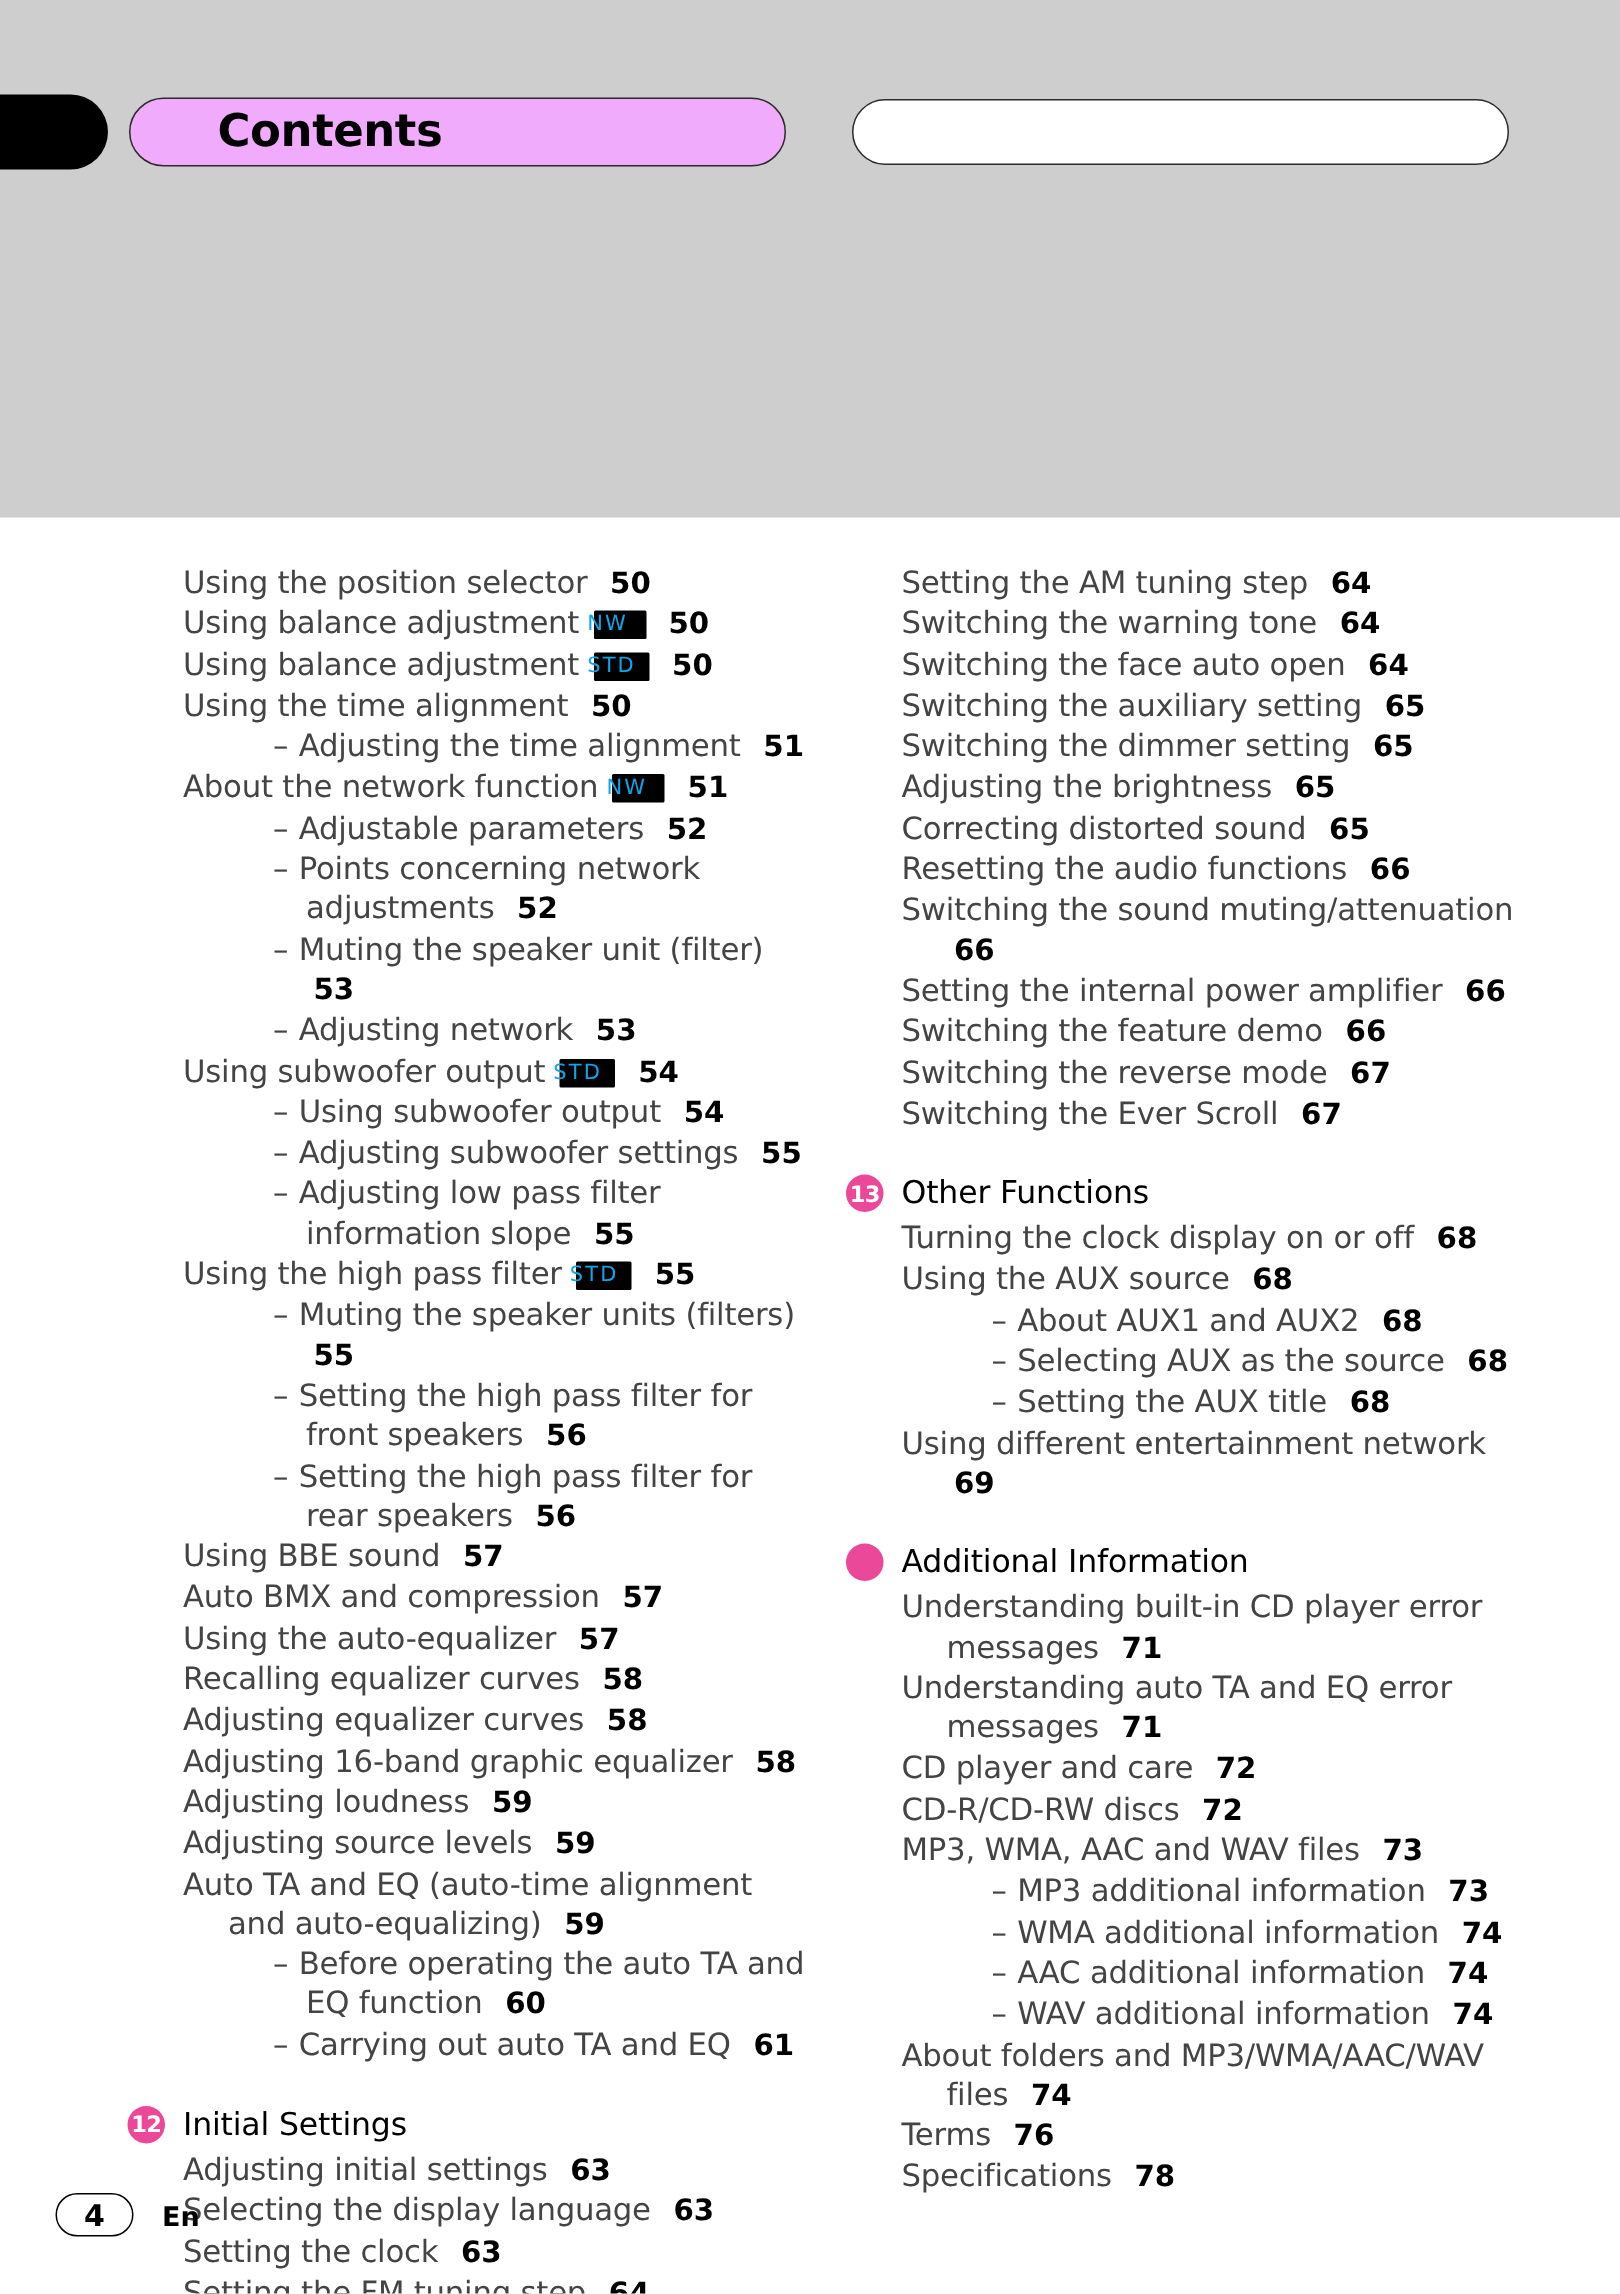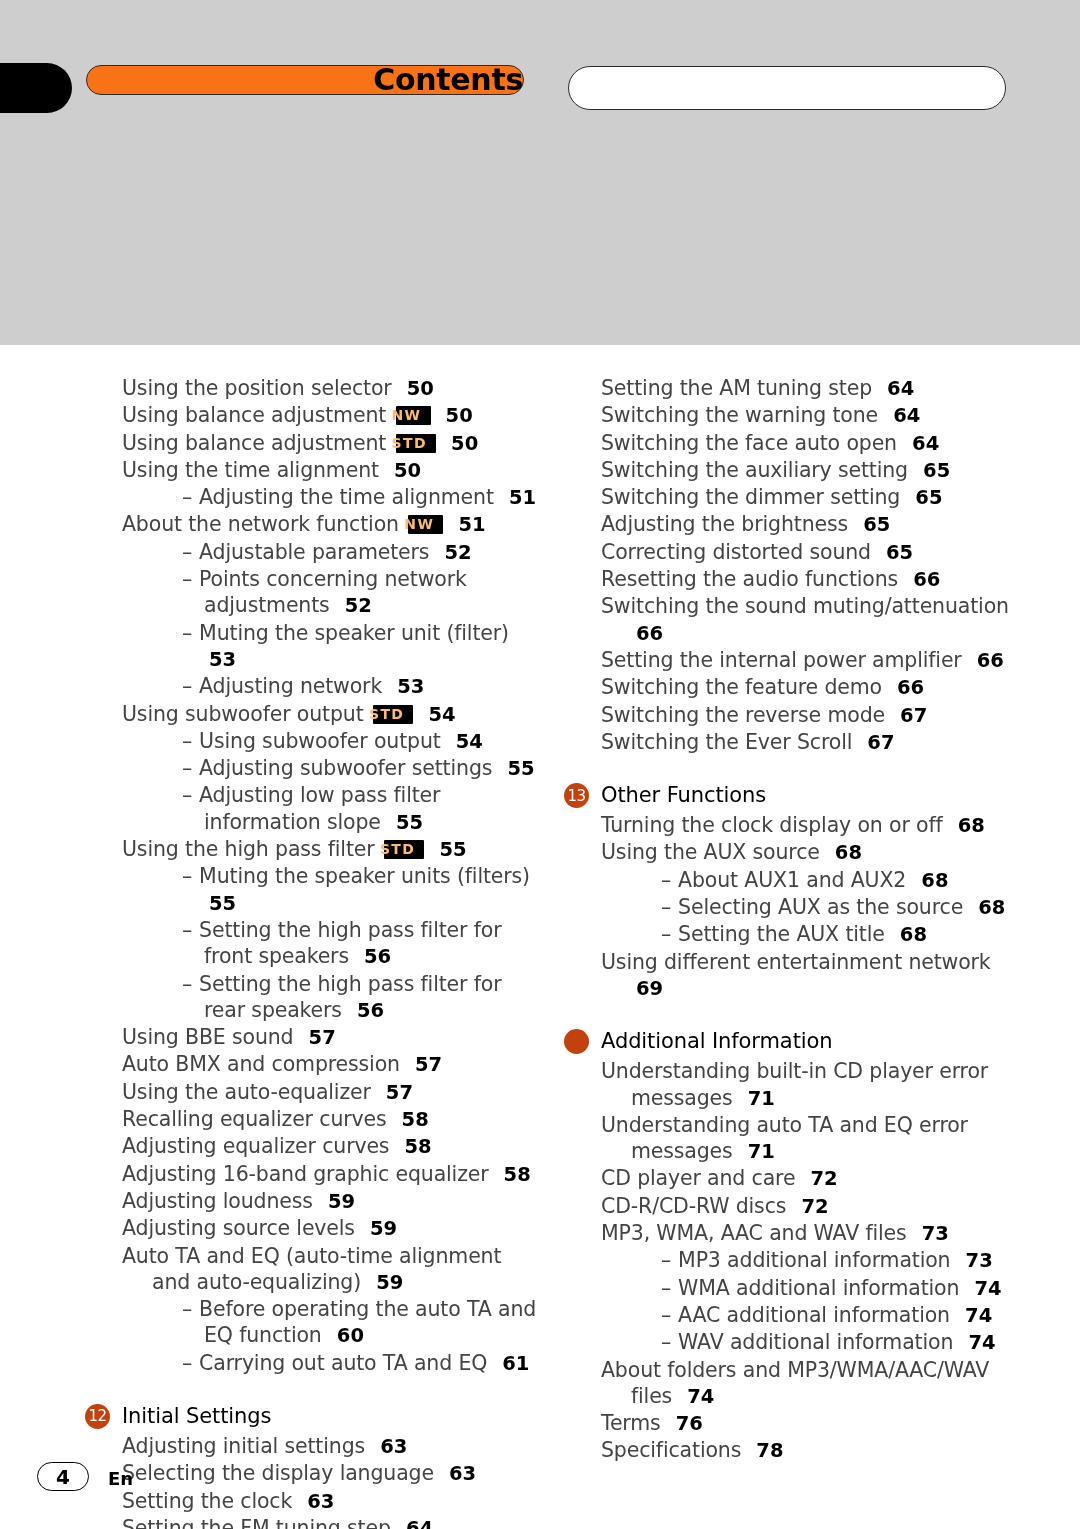--- a/index.html
+++ b/index.html
@@ -33,28 +33,27 @@
     width: 112px;
     height: 50px;
     background: #000000;
     border-radius: 0 26px 26px 0;
   }
   .title-pill {
     position: absolute;
     left: 86px;
     top: 65px;
     width: 438px;
-    height: 30px;
-    background: #f97316;
+    height: 46px;
+    background: #f0abfc;
     border: 1.6px solid #2b2b2b;
     border-radius: 25px;
     box-sizing: border-box;
     display: flex;
     align-items: center;
-    justify-content: flex-end;
   }
   .title-pill .title-text {
     font-size: 30px;
     font-weight: bold;
     color: #000000;
     letter-spacing: -0.3px;
     padding-left: 58px;
     line-height: 1;
   }
   .right-pill {
@@ -111,23 +110,23 @@
     margin-left: 5px;
   }
   .entry .dash {
     margin-right: 7px;
   }
 
   
   .badge {
     display: inline-block;
     background: #000000;
-    color: #fdba74;
+    color: #0ea5e9;
     font-size: 14px;
-    font-weight: bold;
+    font-weight: normal;
     letter-spacing: 1.4px;
     padding: 3px 9px 3px 26px;
     border-radius: 1px;
     vertical-align: 2px;
     line-height: 13px;
     margin-left: 3px;
     font-family: "DejaVu Sans", "Liberation Sans", sans-serif;
   }
 
   
@@ -137,24 +136,24 @@
     margin-bottom: 0;
     height: 30px;
   }
   .section .marker {
     position: absolute;
     left: -37px;
     top: 1px;
     width: 25px;
     height: 25px;
     border-radius: 50%;
-    background: #c2410c;
+    background: #ec4899;
     color: #ffffff;
     font-size: 15px;
-    font-weight: normal;
+    font-weight: bold;
     display: flex;
     align-items: center;
     justify-content: center;
     letter-spacing: -0.5px;
     box-sizing: border-box;
   }
   .section .sec-title {
     font-size: 21px;
     font-weight: normal;
     color: #000000;

